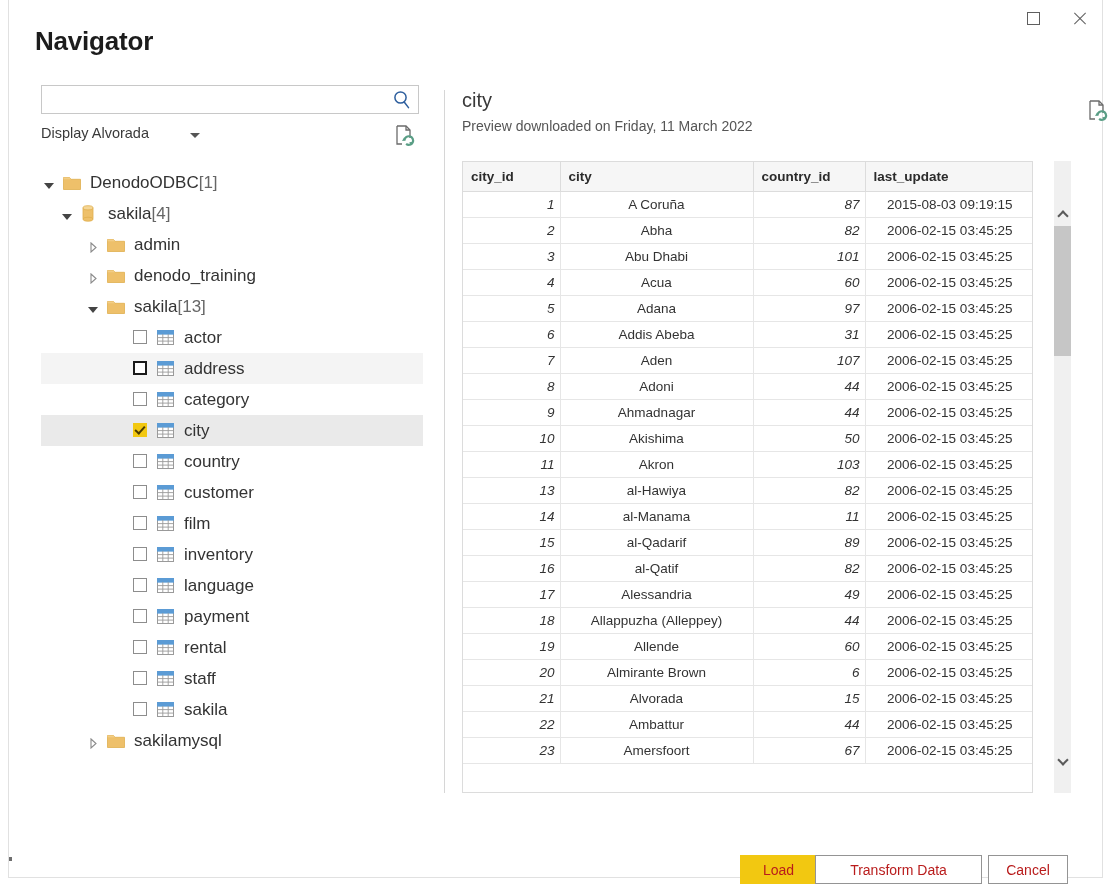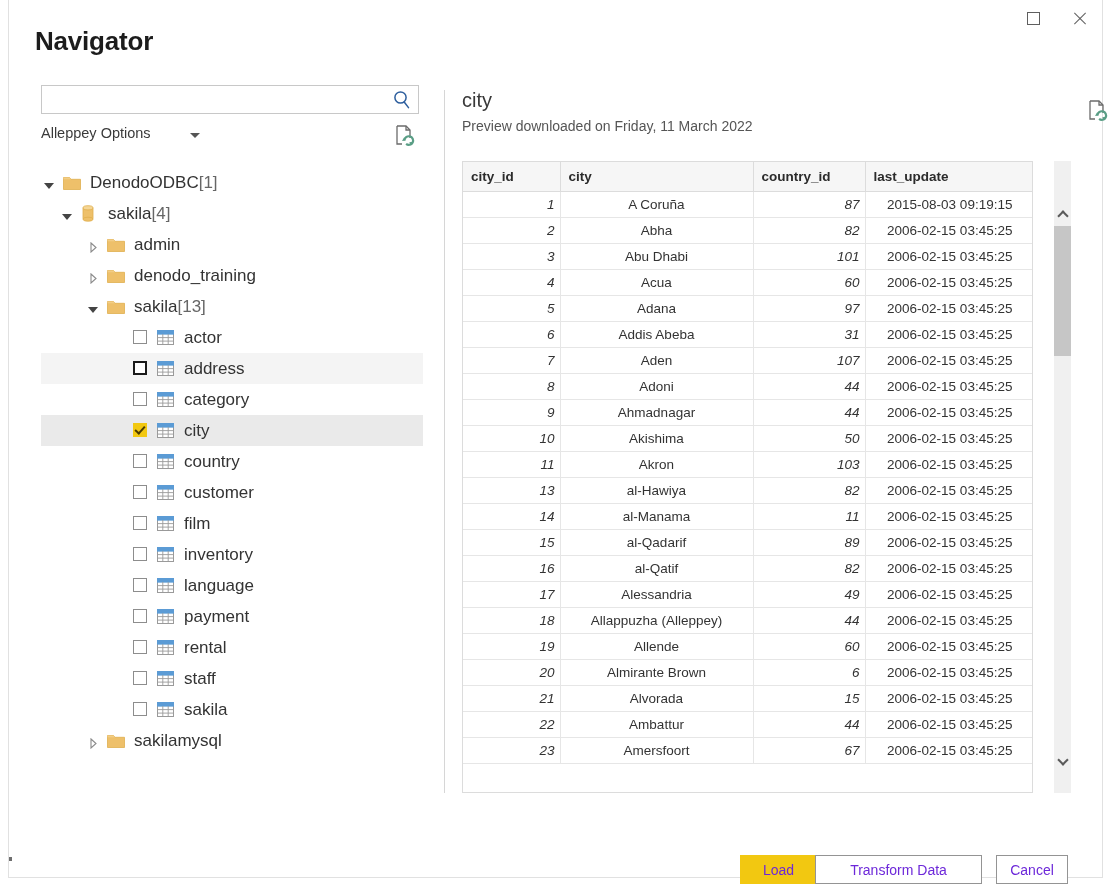--- a/index.html
+++ b/index.html
@@ -194,30 +194,30 @@
     width: 17px; height: 130px; background: #c6c6c6;
   }
 
   
   #footer {
     position: absolute; left: 0; bottom: 0; width: 100%; height: 82px;
   }
   .btn {
     position: absolute; top: 14px; height: 29px;
     font-family: "Liberation Sans", sans-serif;
-    font-size: 14px; color: #6d28d9;
+    font-size: 14px; color: #b91c1c;
     display: flex; align-items: center; justify-content: center;
     cursor: default; background: #fff; border: 1px solid #949494;
   }
   #btn-load {
     right: 251px; width: 77px;
     background: #f2c811; border: 1px solid #f2c811;
   }
   #btn-transform { right: 86px; width: 167px; margin-left: 32px; }
-  #btn-cancel { right: 0px; width: 72px; }
+  #btn-cancel { right: 0px; width: 80px; }
   #footer-inner { position: relative; width: 100%; height: 100%; }
   #btnbar { position: absolute; right: 34px; top: 46px; width: 475px; height: 40px; }
   #footer-dot {
     position: absolute; left: 0px; top: 62px;
     width: 3px; height: 4px; background: #6e6e6e;
   }
 </style>
 </head>
 <body>
 
@@ -240,21 +240,21 @@
       <input id="search-input" type="text" value="" placeholder="" style="">
       <span id="search-icon">
         <svg width="22" height="22" viewBox="0 0 22 22">
           <circle cx="9.5" cy="8.5" r="5.6" fill="none" stroke="#2e5f9e" stroke-width="1.5"></circle>
           <line x1="13.2" y1="13" x2="17.5" y2="18.6" stroke="#2e5f9e" stroke-width="1.5" stroke-linecap="round"></line>
         </svg>
       </span>
     </div>
 
     <div id="display-options-row">
-      <span id="display-options">Alleppey Options</span>
+      <span id="display-options">Display Alvorada</span>
       <span id="dd-caret"></span>
       <span id="refresh-left">
         <svg width="22" height="24" viewBox="0 0 22 24">
           <path d="M3 2 h9 l4 4 v8" fill="none" stroke="#6b6b6b" stroke-width="1.3"></path>
           <path d="M3 2 v18 h5" fill="none" stroke="#6b6b6b" stroke-width="1.3"></path>
           <path d="M12 2 v4 h4" fill="none" stroke="#6b6b6b" stroke-width="1.3"></path>
           <path d="M10.5 16.5 a4.3 4.3 0 1 1 1.6 3.4" fill="none" stroke="#5a9e86" stroke-width="2.2"></path>
           <path d="M10.2 13.2 l1.2 3.3 l-3.4 0.6 z" fill="#5a9e86"></path>
           <path d="M16.6 21.5 l-1.3 -3.3 l3.4 -0.5 z" fill="#5a9e86"></path>
         </svg>

